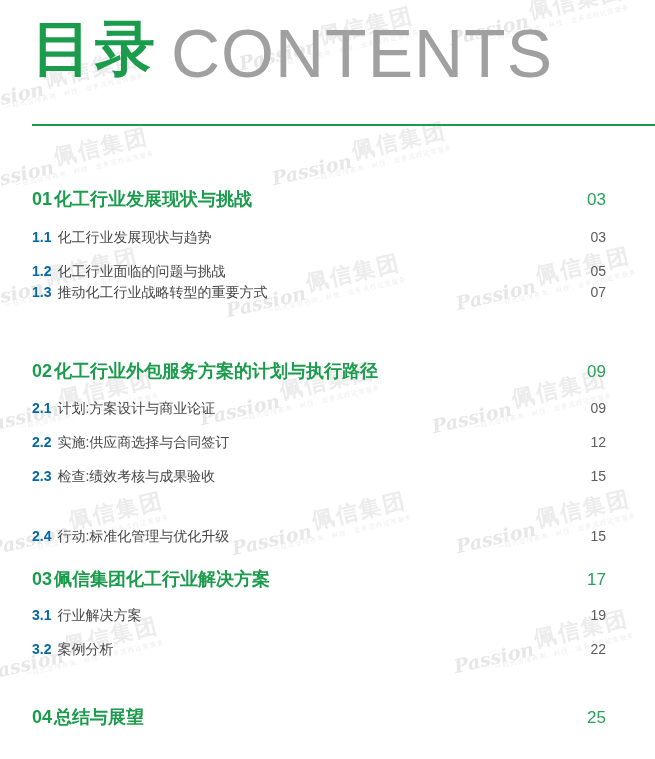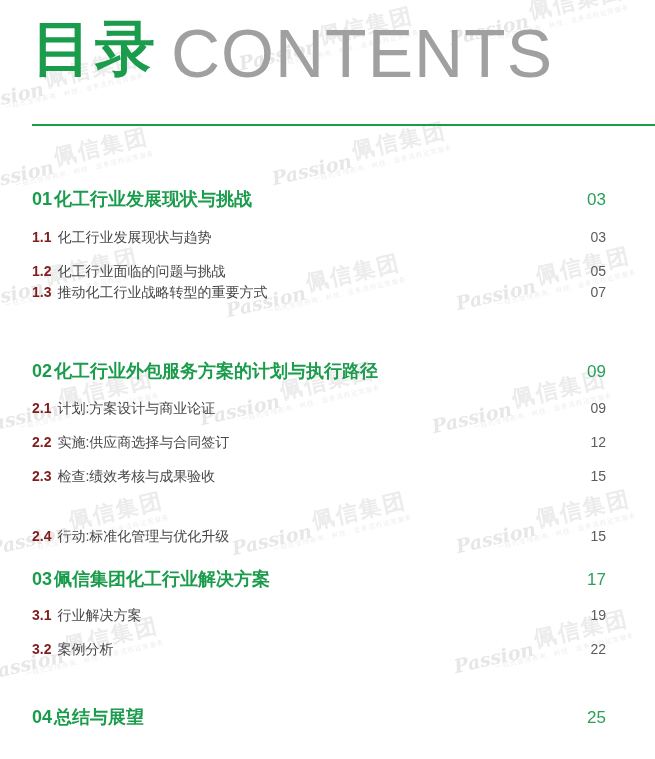--- a/index.html
+++ b/index.html
@@ -61,21 +61,21 @@
   }
 
   
   .row{
     position:absolute;left:32px;right:49px;z-index:2;
     display:flex;justify-content:space-between;align-items:baseline;
   }
   .sec .t{display:flex;gap:2px;font-size:18px;font-weight:bold;color:var(--accent);line-height:1.2;}
   .sec .p{font-size:17px;color:#2aa05a;line-height:1.2;}
   .sub .t{display:flex;gap:6px;font-size:14px;line-height:1.2;}
-  .sub .no{font-weight:bold;color:#7f1d1d;}
+  .sub .no{font-weight:bold;color:#0369a1;}
   .sub .tt{color:var(--text);}
   .sub .p{font-size:14px;color:#5c5c5c;line-height:1.2;}
 
   .r-s1{top:189px;} .r-i11{top:229px;} .r-i12{top:263px;} .r-i13{top:284px;}
   .r-s2{top:361px;} .r-i21{top:400px;} .r-i22{top:434px;} .r-i23{top:468px;gap:41px;} .r-i24{top:528px;}
   .r-s3{top:569px;} .r-i31{top:607px;align-items:flex-end;} .r-i32{top:641px;gap:24px;}
   .r-s4{top:707px;}
 </style>
 </head>
 <body>

